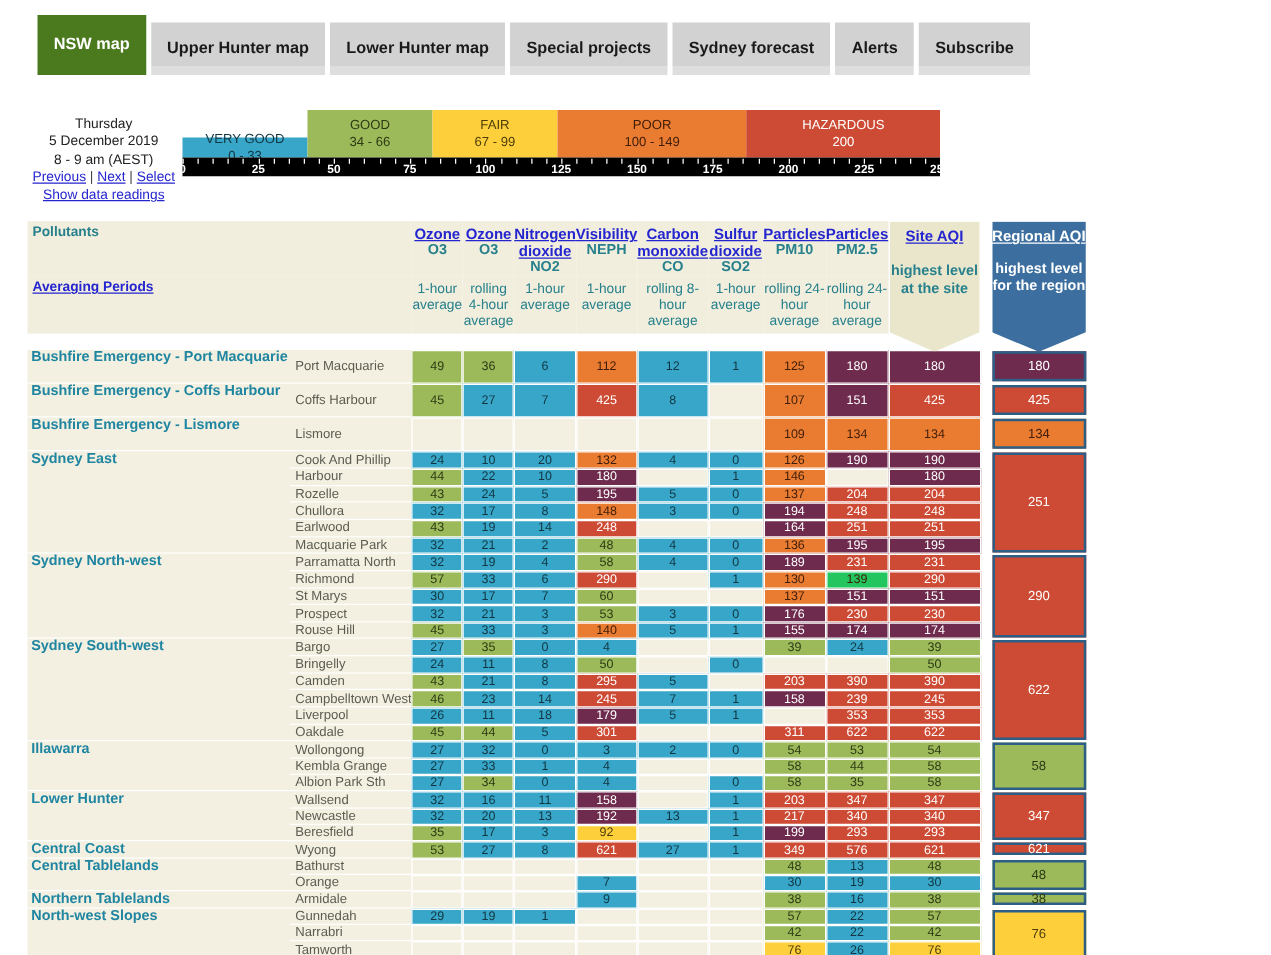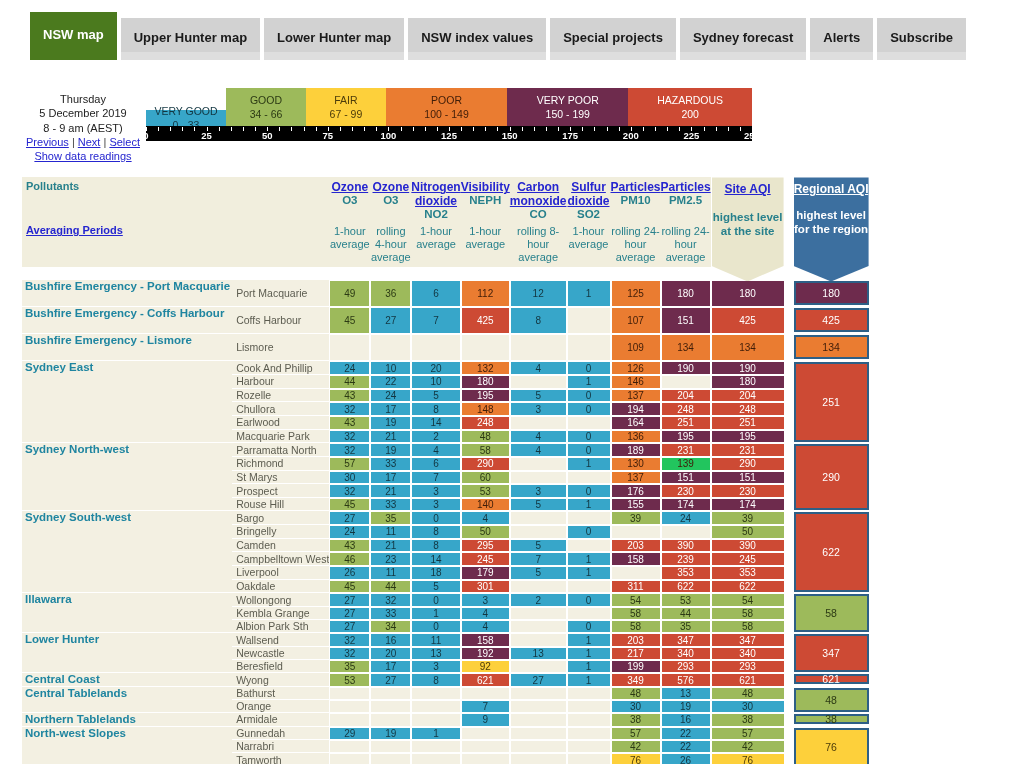--- a/index.html
+++ b/index.html
@@ -66,21 +66,20 @@
            font-size:10.5px; }
   .gaprow td { background:#fff; height:13px; border:none; }
 </style>
 </head>
 <body>
 
 <div class="nav">
     <div class="tab active">NSW map</div>
     <div class="tab">Upper Hunter map</div>
     <div class="tab">Lower Hunter map</div>
-    <div class="tab">NSW index values</div>
     <div class="tab">Special projects</div>
     <div class="tab">Sydney forecast</div>
     <div class="tab">Alerts</div>
     <div class="tab">Subscribe</div>
   </div>
 
 <div class="content">
   <div class="toprow">
     <div class="datebox">
       <div>Thursday</div>
@@ -105,24 +104,20 @@
             <div>GOOD</div>
             <div>34 - 66</div>
           </div>
           <div class="band" style="background: rgb(253, 208, 59); color: rgb(76, 60, 10); flex: 33 1 0%;">
             <div>FAIR</div>
             <div>67 - 99</div>
           </div>
           <div class="band" style="background: rgb(234, 124, 49); color: rgb(63, 29, 8); flex: 50 1 0%;">
             <div>POOR</div>
             <div>100 - 149</div>
-          </div>
-          <div class="band" style="background: rgb(110, 43, 77); color: rgb(255, 255, 255); flex: 50 1 0%;">
-            <div>VERY POOR</div>
-            <div>150 - 199</div>
           </div>
           <div class="band" style="background: rgb(205, 74, 52); color: rgb(255, 255, 255); flex: 51 1 0%;">
             <div>HAZARDOUS</div>
             <div>200</div>
           </div>
         </div>
       <div class="scale">
           <div class="tick" style="left: 0%;"></div>
           <div class="tick" style="left: 2%;"></div>
           <div class="tick" style="left: 4%;"></div>

